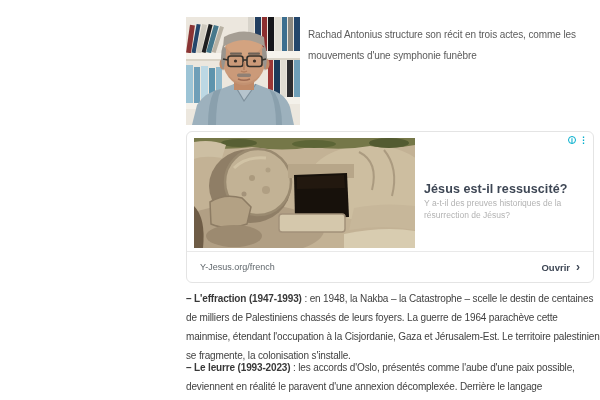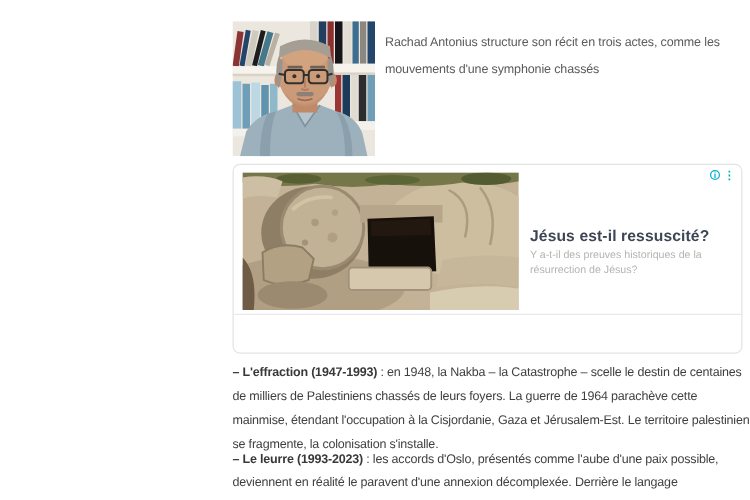--- a/index.html
+++ b/index.html
@@ -134,21 +134,21 @@
         <line x1="76" y1="43" x2="80" y2="42"></line>
       </g>
       <circle cx="49.5" cy="44" r="1.6" fill="#3a3028"></circle>
       <circle cx="68.5" cy="44" r="1.6" fill="#3a3028"></circle>
       <path d="M58 45 L58 53 M55 54 Q58 56 61 54" fill="none" stroke="#b07e5e" stroke-width="1.4"></path>
       <rect x="51" y="56.5" width="14" height="3.4" rx="1.7" fill="#8f8075"></rect>
       <path d="M52 62 Q58 64.5 64 62" fill="none" stroke="#9c6a52" stroke-width="1.4"></path>
     </svg>
   </div>
 
-  <div class="caption">Rachad Antonius structure son récit en trois actes, comme les mouvements d'une symphonie chassés</div>
+  <div class="caption">Rachad Antonius structure son récit en trois actes, comme les mouvements d'une symphonie funèbre</div>
 
   <div class="ad-card">
 
     <div class="ad-image">
       <svg viewBox="0 0 221 110" preserveAspectRatio="none">
         <rect width="221" height="110" fill="#c3b295"></rect>
         <ellipse cx="175" cy="45" rx="62" ry="38" fill="#cfc1a3" opacity="0.8"></ellipse>
         <ellipse cx="55" cy="92" rx="75" ry="26" fill="#a5937a" opacity="0.6"></ellipse>
 
         <path d="M0 0 H221 V7 Q196 12 176 8 Q148 13 118 9 Q88 14 58 9 Q28 13 0 8 Z" fill="#757748"></path>
@@ -184,20 +184,27 @@
 
     <div class="ad-icons">
       <span class="info-badge">i</span>
       <span class="kebab">⋮</span>
     </div>
 
     <div class="ad-title">Jésus est-il ressuscité?</div>
     <div class="ad-desc">Y a-t-il des preuves historiques de la résurrection de Jésus?</div>
 
     <div class="ad-divider"></div>
+    <div class="ad-footer">
+      <span class="ad-url">Y-Jesus.org/french</span>
+      <span class="ad-cta">
+        <span>Ouvrir</span>
+        <span class="chev">›</span>
+      </span>
+    </div>
   </div>
 
   <div class="article">
     <p class="p1"><b>– L'effraction (1947-1993)</b><span> : en 1948, la Nakba – la Catastrophe – scelle le destin de centaines de milliers de Palestiniens chassés de leurs foyers. La guerre de 1964 parachève cette mainmise, étendant l'occupation à la Cisjordanie, Gaza et Jérusalem-Est. Le territoire palestinien se fragmente, la colonisation s'installe.</span></p>
     <p class="p2"><b>– Le leurre (1993-2023)</b><span> : les accords d'Oslo, présentés comme l'aube d'une paix possible, deviennent en réalité le paravent d'une annexion décomplexée. Derrière le langage diplomatique, les colonies prospèrent, le mur s'élève, Gaza étouffe.</span></p>
   </div>
 
 </div>
 
 </body></html>

